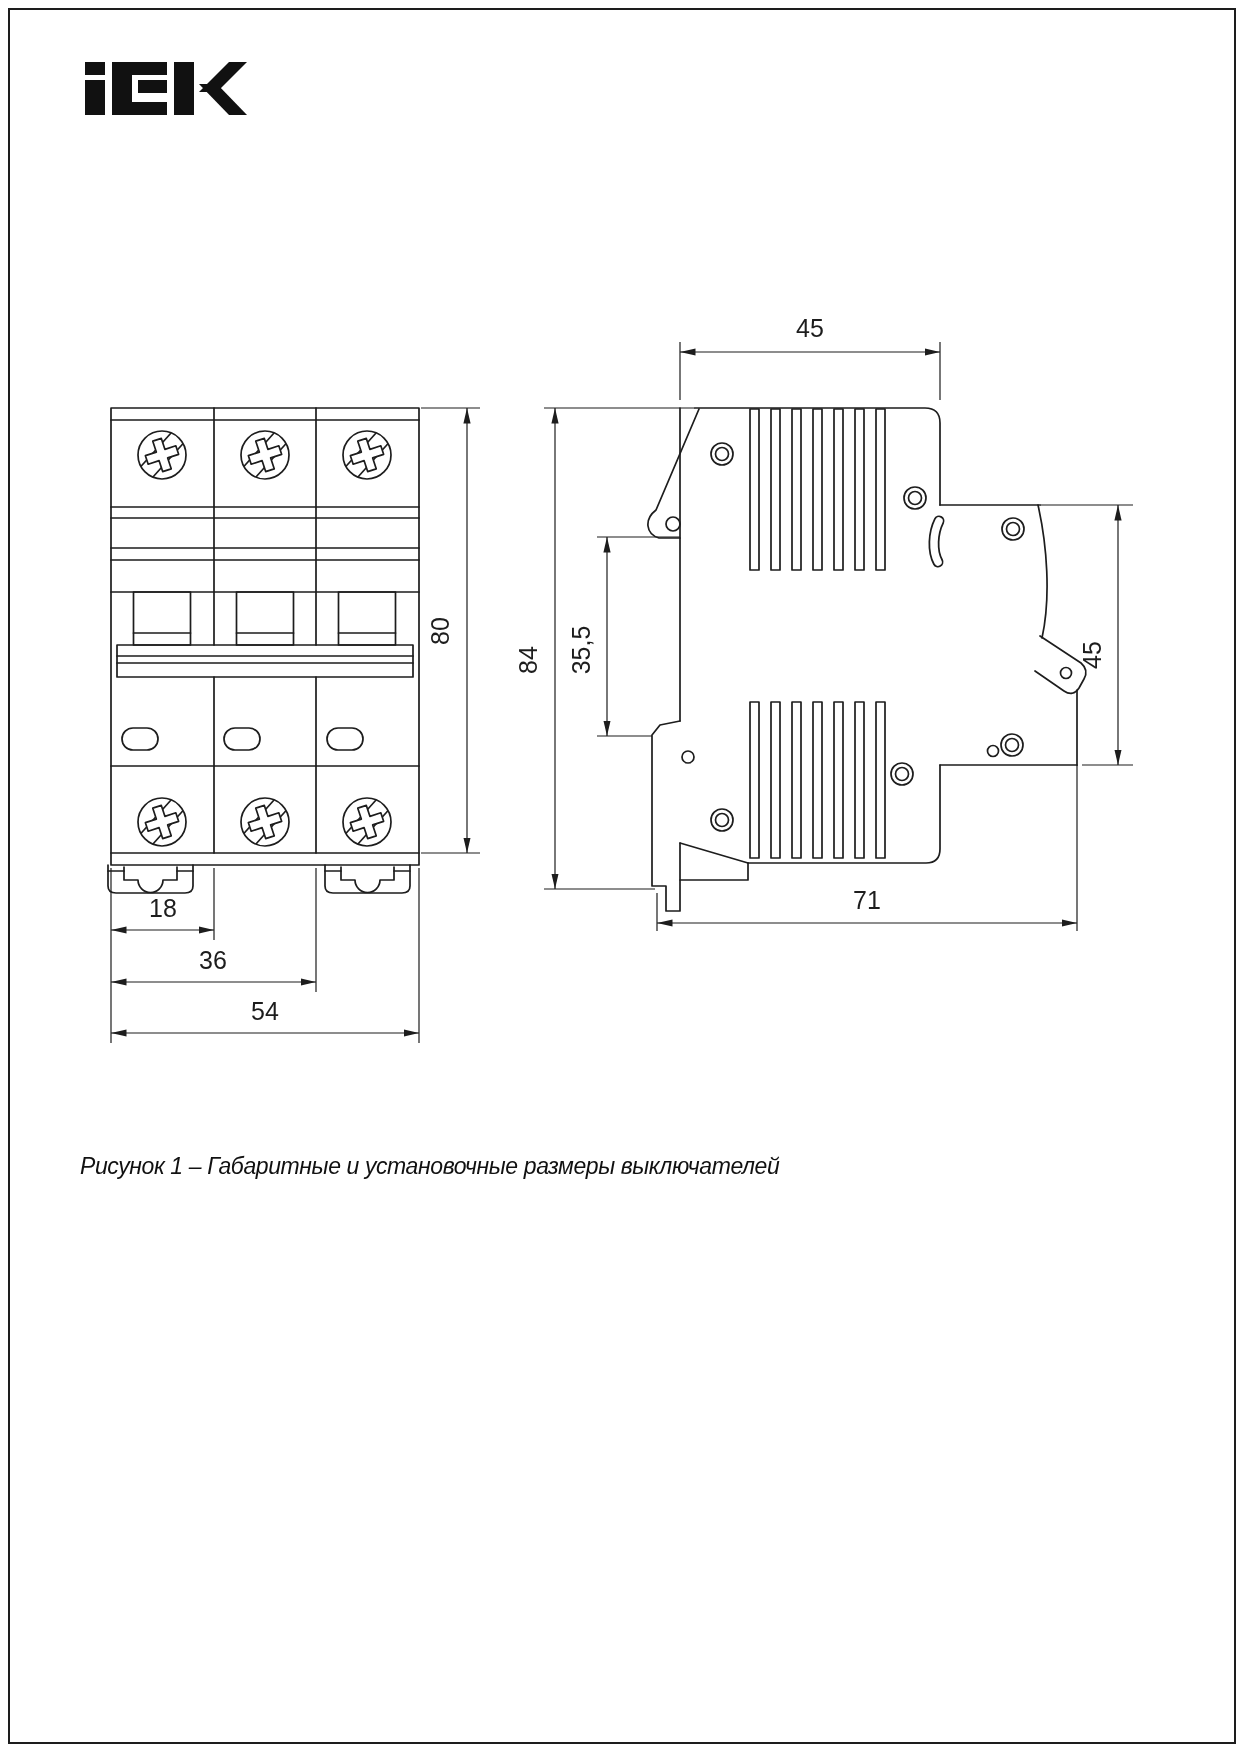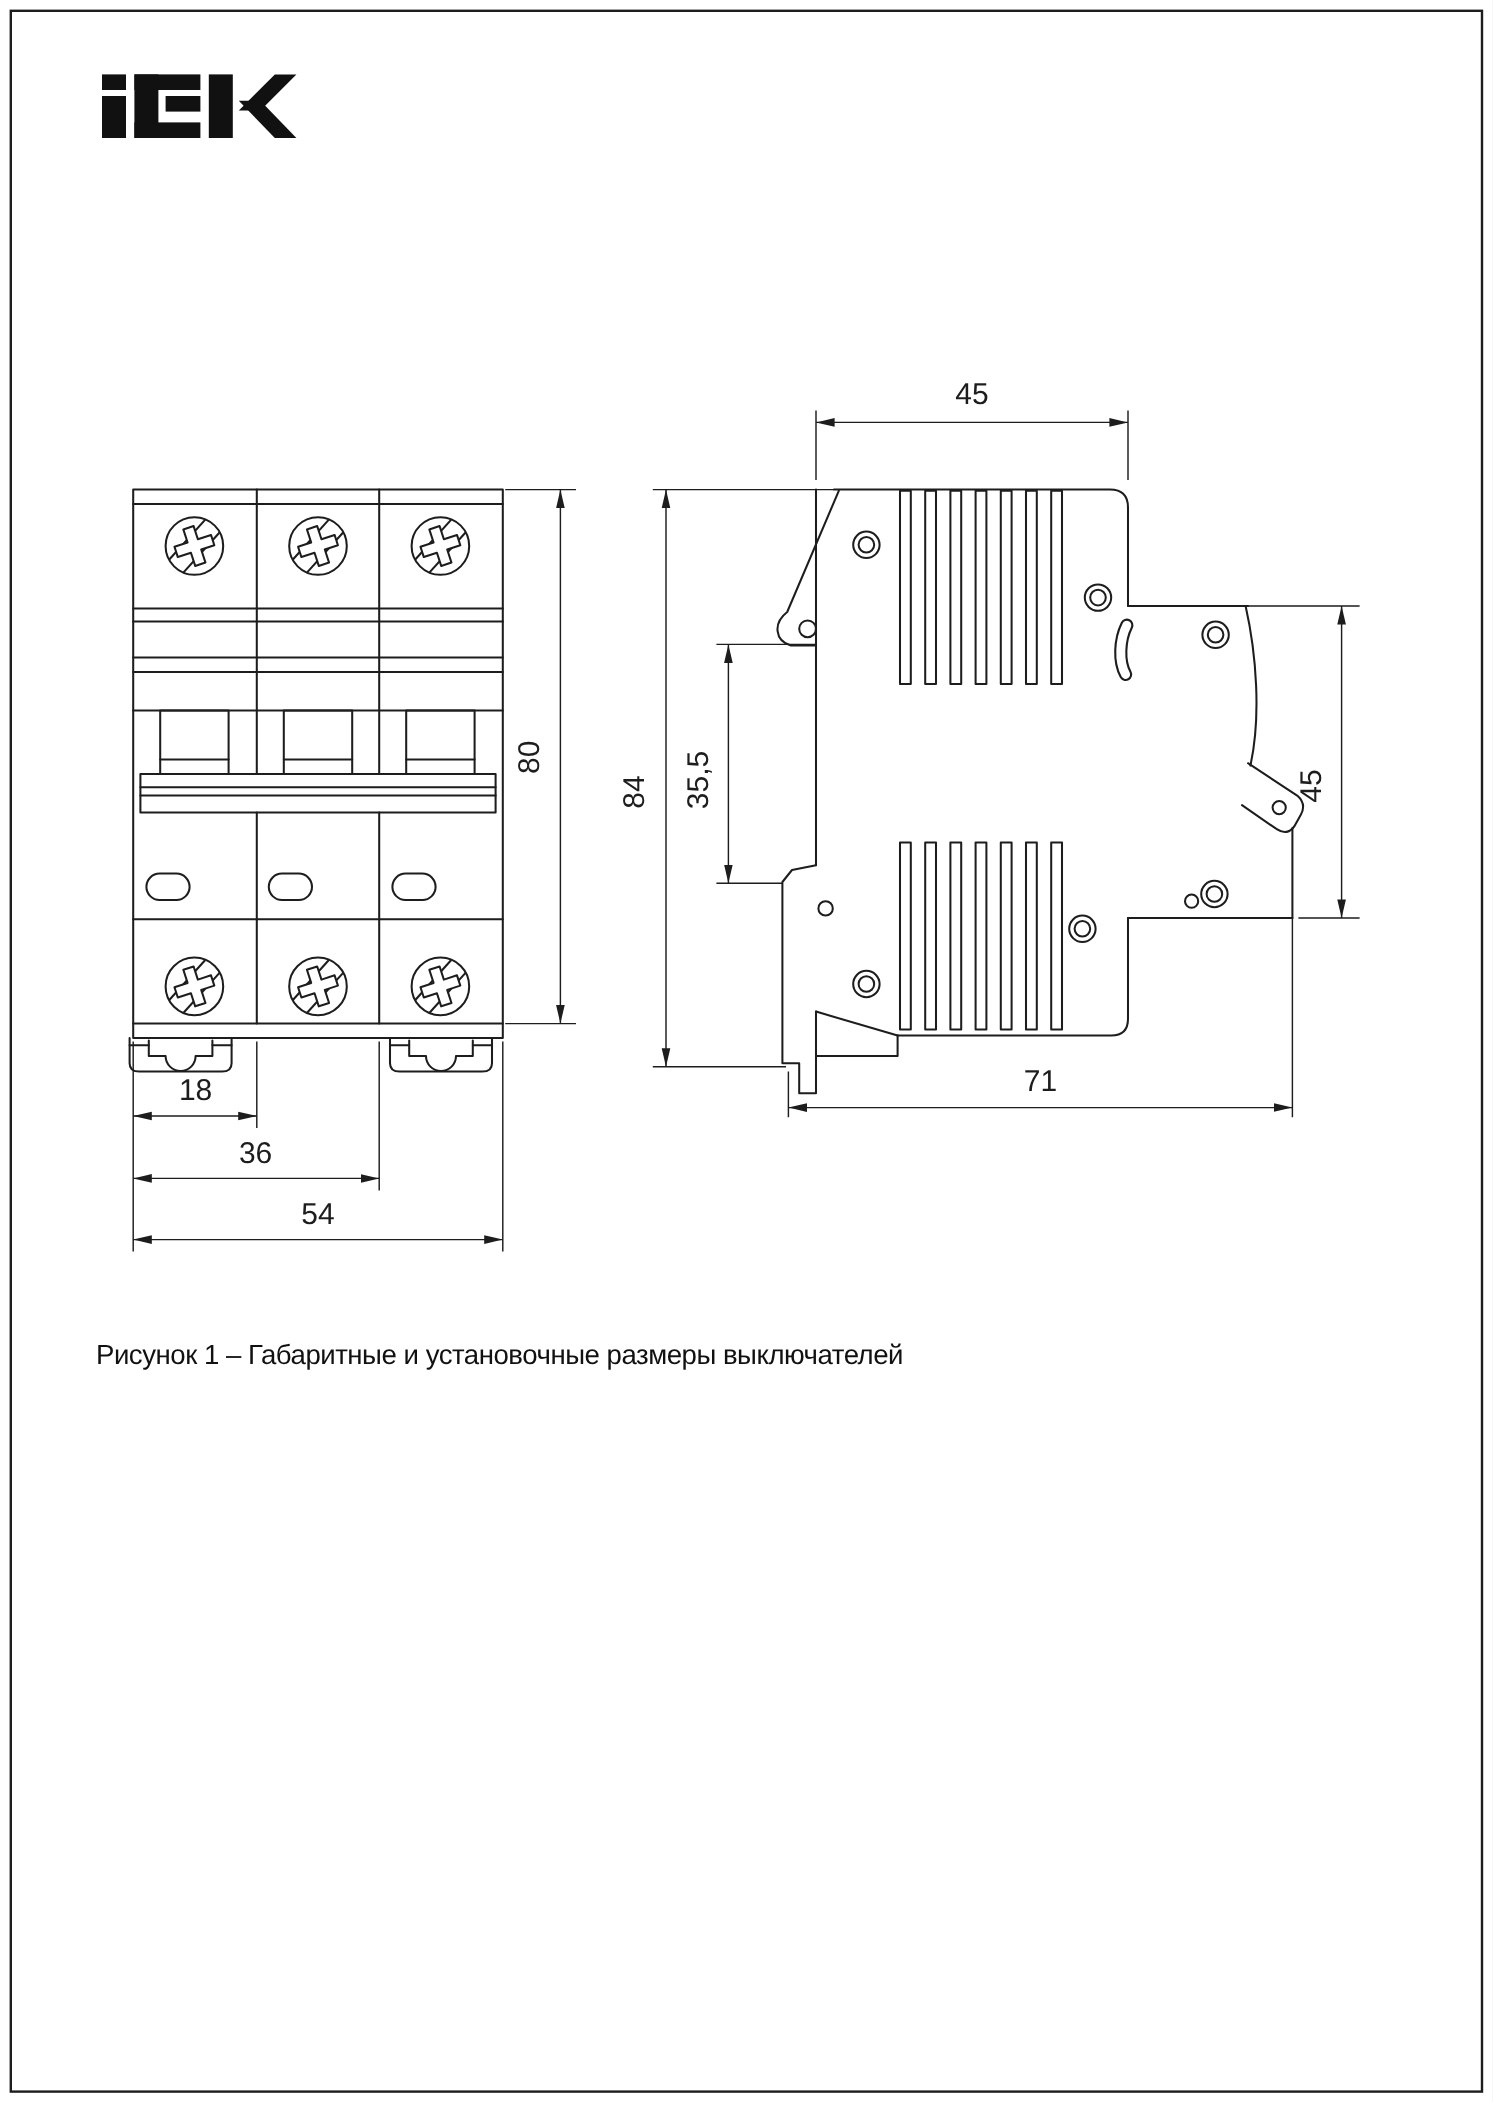--- a/index.html
+++ b/index.html
@@ -1,22 +1,22 @@
 <!DOCTYPE html>
 <html><head>
 <meta charset="utf-8">
 <style>
   html,body{margin:0;padding:0;background:#e8e8e8;}
   #page{position:relative;width:1244px;height:1752px;background:#ffffff;overflow:hidden;
         font-family:"Liberation Sans", sans-serif;}
   #frame{position:absolute;left:8px;top:8px;right:8px;bottom:8px;border:2.5px solid #1d1d1d;}
   #logo{position:absolute;left:0;top:0;}
   #drawing{position:absolute;left:0;top:0;}
-  #caption{position:absolute;left:80px;top:1116px;font-size:23px;color:#111;
-           letter-spacing:-0.4px;white-space:nowrap;}
+  #caption{position:absolute;left:80px;top:1153px;font-size:23px;color:#111;
+           letter-spacing:-0.4px;white-space:nowrap;font-style:italic;}
   svg{display:block;}
   .b{stroke:#1d1d1d;stroke-width:1.7;fill:none;stroke-linejoin:round;stroke-linecap:round;}
   .bf{stroke:#1d1d1d;stroke-width:1.7;fill:#ffffff;stroke-linejoin:round;}
   .dim{stroke:#1d1d1d;stroke-width:1.2;fill:none;}
   .lbl{font-family:"Liberation Sans", sans-serif;font-size:25px;fill:#1d1d1d;}
   .logoshape{fill:#111;}
   .kidneyw{stroke:#ffffff;stroke-width:7.5;fill:none;stroke-linecap:round;}
   .kidneyb{stroke:#1d1d1d;stroke-width:11;fill:none;stroke-linecap:round;}
 </style>
 </head>

